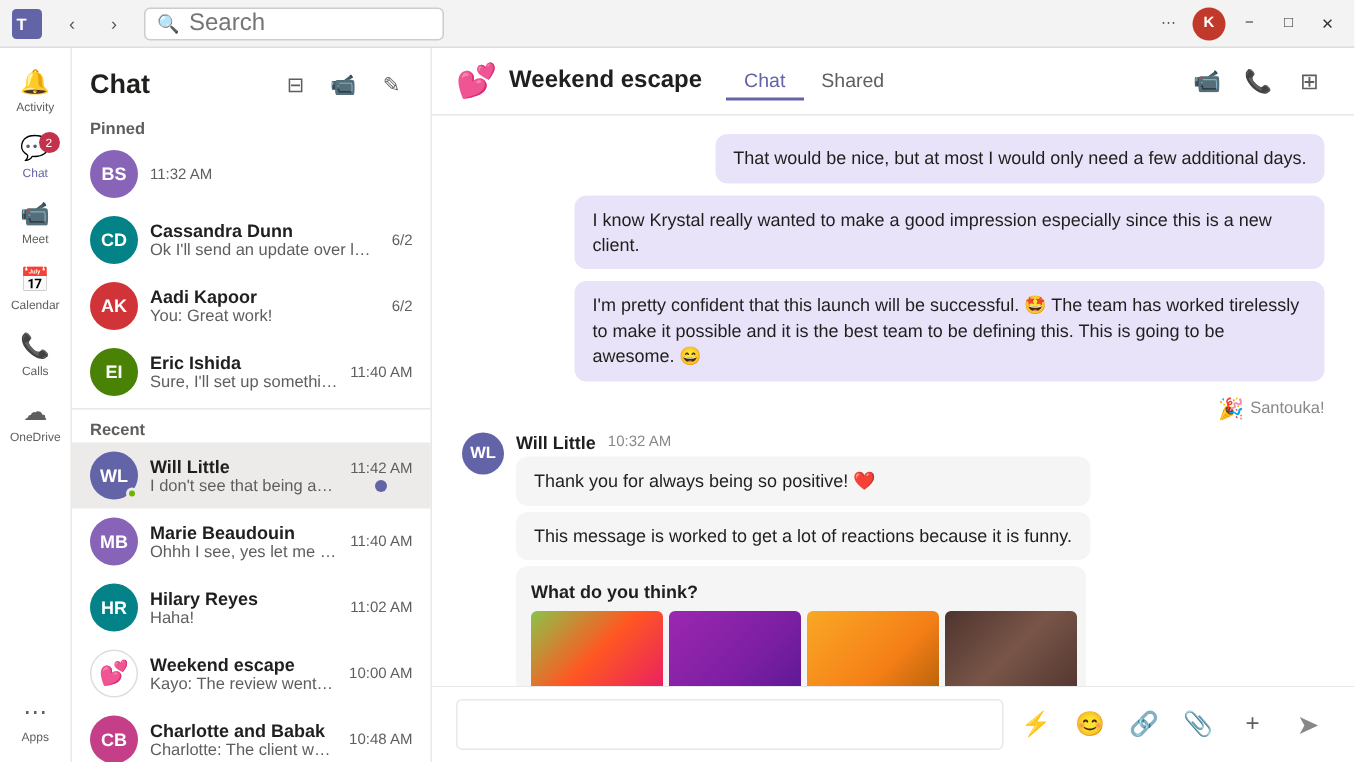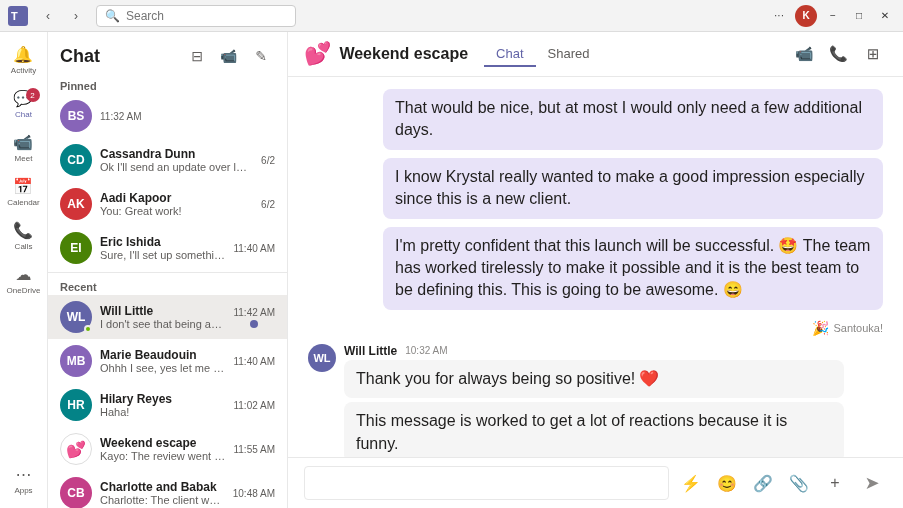--- a/index.html
+++ b/index.html
@@ -18,21 +18,21 @@
     }
     .title-bar-left { display: flex; align-items: center; gap: 8px; }
     .title-bar-logo { width: 20px; height: 20px; }
     .title-bar-nav { display: flex; gap: 4px; }
     .nav-btn { width: 24px; height: 24px; border: none; background: transparent; cursor: pointer; display: flex; align-items: center; justify-content: center; font-size: 12px; color: #555; border-radius: 4px; }
     .search-bar {
       display: flex; align-items: center; gap: 6px;
       background: #fff; border: 1px solid #ccc; border-radius: 4px;
       padding: 2px 8px; width: 200px; height: 22px;
     }
-    .search-bar input { border: none; outline: none; font-size: 12px; color: #333; width: 150px; background: transparent; }
+    .search-bar input { border: none; outline: none; font-size: 16px; color: #333; width: 150px; background: transparent; }
     .title-bar-right { display: flex; align-items: center; gap: 6px; }
     .win-btn { width: 20px; height: 20px; border: none; background: transparent; cursor: pointer; font-size: 10px; color: #333; display: flex; align-items: center; justify-content: center; }
     .avatar-sm { width: 22px; height: 22px; border-radius: 50%; background: #c0392b; display: flex; align-items: center; justify-content: center; font-size: 10px; color: #fff; font-weight: bold; }
 
     
     .main { display: flex; flex: 1; overflow: hidden; }
 
     
     .sidebar-icons {
       width: 48px;
@@ -123,21 +123,21 @@
 
     
     .messages-area { flex: 1; overflow-y: auto; padding: 12px 20px; display: flex; flex-direction: column; gap: 8px; background: #fff; }
 
     
     .msg-row { display: flex; align-items: flex-end; gap: 8px; }
     .msg-row.right { justify-content: flex-end; }
     .msg-row.left { justify-content: flex-start; }
     .msg-avatar { width: 28px; height: 28px; border-radius: 50%; flex-shrink: 0; display: flex; align-items: center; justify-content: center; font-size: 11px; color: #fff; font-weight: 600; }
     .bubble {
-      max-width: 500px; padding: 8px 12px; border-radius: 8px; font-size: 16px; line-height: 1.4; color: #201f1e;
+      max-width: 500px; padding: 8px 12px; border-radius: 8px; font-size: 12px; line-height: 1.4; color: #201f1e;
     }
     .bubble.incoming { background: #f5f5f5; }
     .bubble.outgoing { background: #e8e3f8; }
     .sender-time { display: flex; align-items: center; gap: 8px; margin-bottom: 2px; }
     .sender-name { font-size: 12px; font-weight: 600; color: #201f1e; }
     .time-label { font-size: 10px; color: #8a8886; }
     .santouka-label { font-size: 11px; color: #8a8886; text-align: right; display: flex; align-items: center; justify-content: flex-end; gap: 4px; margin-top: 2px; }
 
     
     .image-card {
@@ -310,21 +310,21 @@
         </div>
         <div class="chat-meta">11:02 AM</div>
       </div>
 
       <div class="chat-item">
         <div class="heart-avatar">💕</div>
         <div class="chat-info">
           <div class="chat-name">Weekend escape</div>
           <div class="chat-preview">Kayo: The review went really well! Can't wai...</div>
         </div>
-        <div class="chat-meta">11:55 AM</div>
+        <div class="chat-meta">10:00 AM</div>
       </div>
 
       <div class="chat-item">
         <div class="chat-avatar" style="background:#c43f88;text-align:right;">CB</div>
         <div class="chat-info">
           <div class="chat-name">Charlotte and Babak</div>
           <div class="chat-preview">Charlotte: The client was pretty happy with...</div>
         </div>
         <div class="chat-meta">10:48 AM</div>
       </div>

